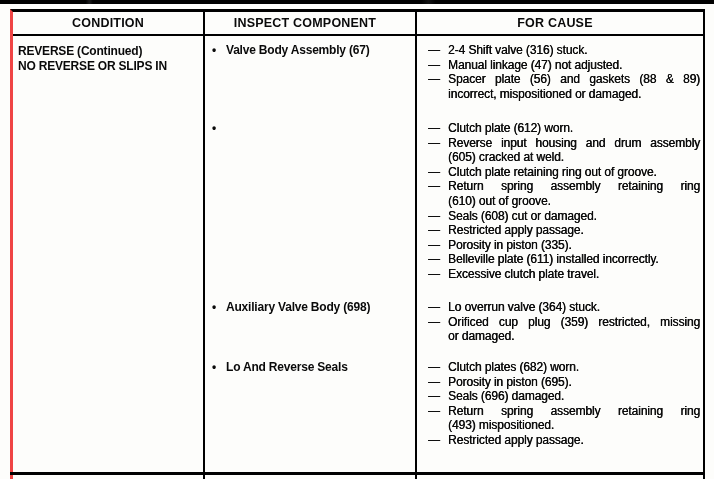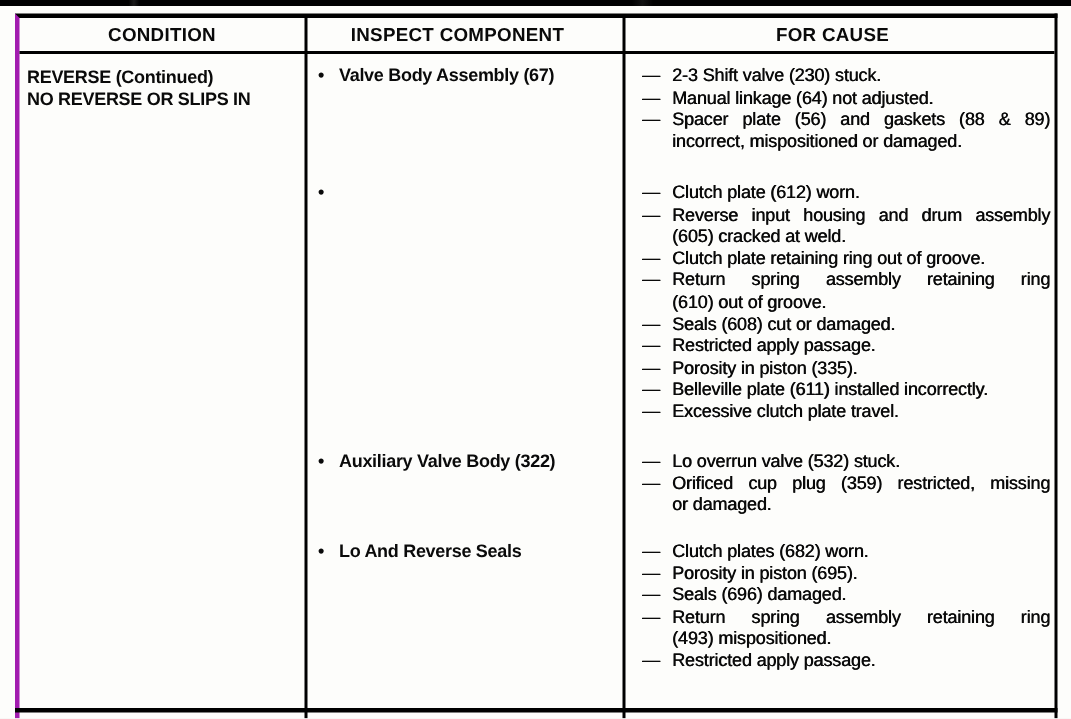--- a/index.html
+++ b/index.html
@@ -22,21 +22,21 @@
     width: 714px; height: 4px;
     background: linear-gradient(90deg,
       #000 0%, #000 12%, #1a1a1a 12.5%, #000 13%,
       #000 59%, #111 60%, #000 61%, #000 100%);
   }
   .scan-table {
     position: absolute;
     left: 10px; top: 9px;
     width: 695px; height: 470px;
     border-top: 3px solid #000;
-    border-left: 3px solid #a21caf;
+    border-left: 3px solid #ef4444;
     border-right: 2px solid #000;
     box-sizing: border-box;
   }
   .vline {
     position: absolute;
     top: 0; bottom: 0;
     width: 2px;
     background: #000;
   }
   .vline.v1 { left: 190px; }
@@ -148,27 +148,27 @@
     <div class="comp-block g1">
       <span class="bullet">•</span>
       <div class="comp-lines">
         <div>Valve Body Assembly (67)</div>
       </div>
     </div>
     <div class="causes-block g1">
       <div class="cause">
         <span class="dash">—</span>
         <div class="ctext">
-            <div>2-3 Shift valve (230) stuck.</div>
-          </div>
-      </div>
-      <div class="cause">
-        <span class="dash">—</span>
-        <div class="ctext">
-            <div>Manual linkage (64) not adjusted.</div>
+            <div>2-4 Shift valve (316) stuck.</div>
+          </div>
+      </div>
+      <div class="cause">
+        <span class="dash">—</span>
+        <div class="ctext">
+            <div>Manual linkage (47) not adjusted.</div>
           </div>
       </div>
       <div class="cause">
         <span class="dash">—</span>
         <div class="ctext">
           <div>Spacer plate (56) and gaskets (88 &amp; 89)</div>
           <div>incorrect, mispositioned or damaged.</div>
         </div>
       </div>
     </div>
@@ -233,28 +233,28 @@
         <span class="dash">—</span>
         <div class="ctext">
             <div>Excessive clutch plate travel.</div>
           </div>
       </div>
     </div>
 
     <div class="comp-block g3">
       <span class="bullet">•</span>
       <div class="comp-lines">
-        <div>Auxiliary Valve Body (322)</div>
+        <div>Auxiliary Valve Body (698)</div>
       </div>
     </div>
     <div class="causes-block g3">
       <div class="cause">
         <span class="dash">—</span>
         <div class="ctext">
-            <div>Lo overrun valve (532) stuck.</div>
+            <div>Lo overrun valve (364) stuck.</div>
           </div>
       </div>
       <div class="cause">
         <span class="dash">—</span>
         <div class="ctext">
           <div>Orificed cup plug (359) restricted, missing</div>
           <div>or damaged.</div>
         </div>
       </div>
     </div>

